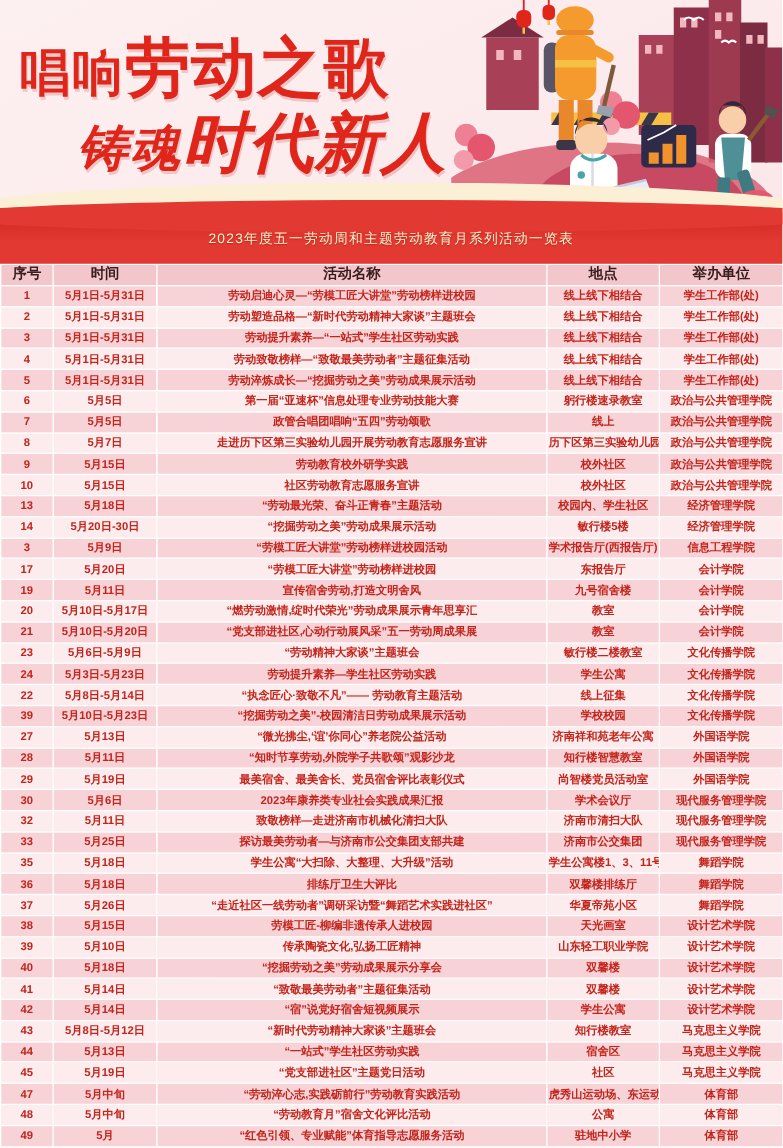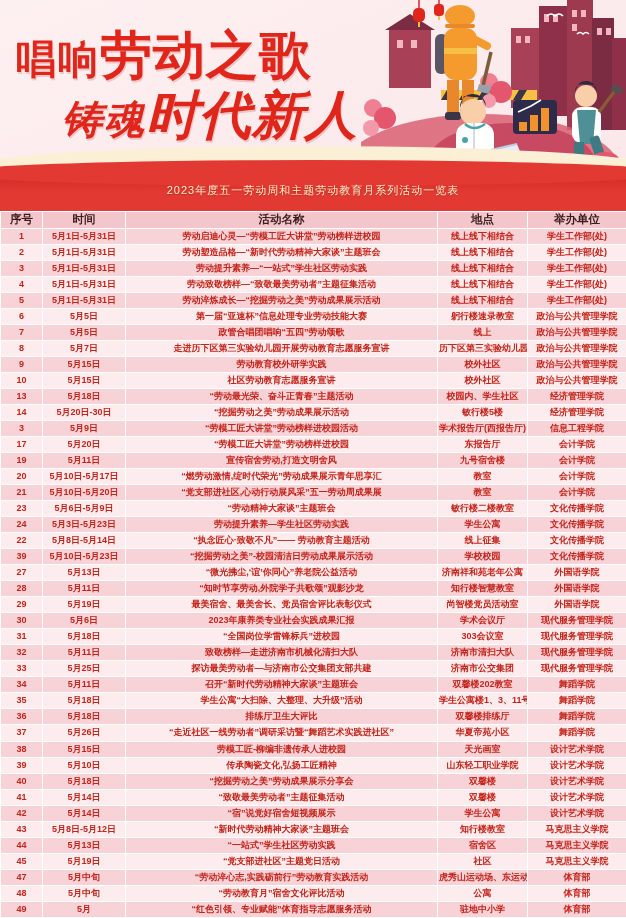--- a/index.html
+++ b/index.html
@@ -372,48 +372,34 @@
             <td>外国语学院</td>
           </tr>
           <tr>
             <td>30</td>
             <td>5月6日</td>
             <td>2023年康养类专业社会实践成果汇报</td>
             <td>学术会议厅</td>
             <td>现代服务管理学院</td>
           </tr>
           <tr>
-            <td>31</td>
-            <td>5月18日</td>
-            <td>“全国岗位学雷锋标兵”进校园</td>
-            <td>303会议室</td>
-            <td>现代服务管理学院</td>
-          </tr>
-          <tr>
             <td>32</td>
             <td>5月11日</td>
             <td>致敬榜样—走进济南市机械化清扫大队</td>
             <td>济南市清扫大队</td>
             <td>现代服务管理学院</td>
           </tr>
           <tr>
             <td>33</td>
             <td>5月25日</td>
             <td>探访最美劳动者—与济南市公交集团支部共建</td>
             <td>济南市公交集团</td>
             <td>现代服务管理学院</td>
           </tr>
           <tr>
-            <td>34</td>
-            <td>5月11日</td>
-            <td>召开“新时代劳动精神大家谈”主题班会</td>
-            <td>双馨楼202教室</td>
-            <td>舞蹈学院</td>
-          </tr>
-          <tr>
             <td>35</td>
             <td>5月18日</td>
             <td>学生公寓“大扫除、大整理、大升级”活动</td>
             <td>学生公寓楼1、3、11号</td>
             <td>舞蹈学院</td>
           </tr>
           <tr>
             <td>36</td>
             <td>5月18日</td>
             <td>排练厅卫生大评比</td>

